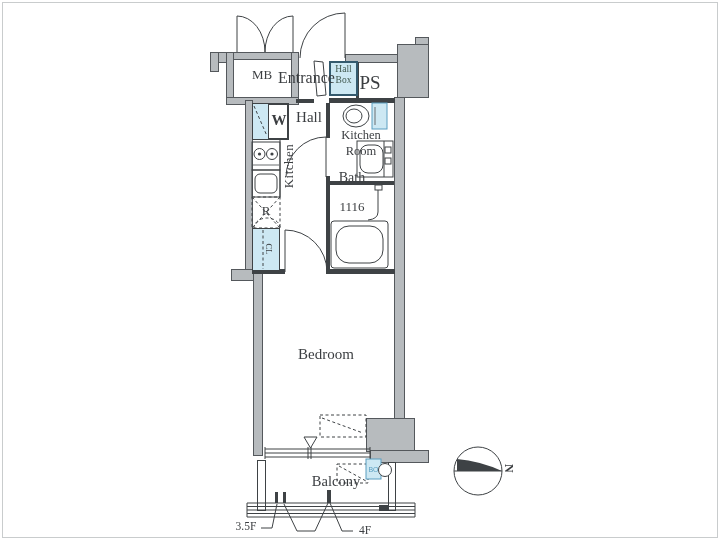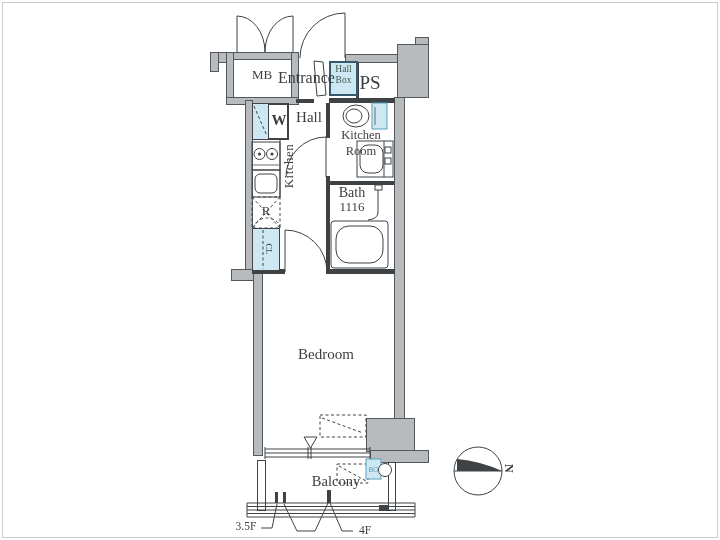--- a/index.html
+++ b/index.html
@@ -177,21 +177,21 @@
     <div>Box</div>
   </div>
   <div class="lbl z8" style="left:355px;top:72px;width:30px;font-size:19px">PS</div>
   <div class="lbl z8" style="left:268px;top:112px;width:22px;font-size:15px;font-weight:600">W</div>
   <div class="lbl z8" style="left:286px;top:109px;width:46px;font-size:15px">Hall</div>
   <div class="lbl z8" style="left:262px;top:158px;width:56px;height:16px;font-size:13px;transform:rotate(-90deg);letter-spacing:.5px">Kitchen</div>
   <div class="lbl z8" style="left:330px;top:127px;width:62px;font-size:12.5px;line-height:1.3">
     <div>Kitchen</div>
     <div>Room</div>
   </div>
-  <div class="lbl z8" style="left:320px;top:185px;width:64px;font-size:14px">Bath</div>
+  <div class="lbl z8" style="left:320px;top:170px;width:64px;font-size:14px">Bath</div>
   <div class="lbl z8" style="left:320px;top:200px;width:64px;font-size:13px">1116</div>
   <div class="lbl z8" style="left:252px;top:204px;width:28px;font-size:13px">R</div>
   <div class="lbl z8" style="left:258px;top:243px;width:18px;height:12px;font-size:8.5px;transform:rotate(90deg)">CL</div>
   <div class="lbl z8" style="left:283px;top:346px;width:86px;font-size:15px">Bedroom</div>
   <div class="lbl z8" style="left:301px;top:473px;width:70px;font-size:14.5px">Balcony</div>
   <div class="lbl z8" style="left:231px;top:520px;width:30px;font-size:11.5px">3.5F</div>
   <div class="lbl z8" style="left:352px;top:524px;width:26px;font-size:11.5px">4F</div>
 </div>
 
 </body></html>

